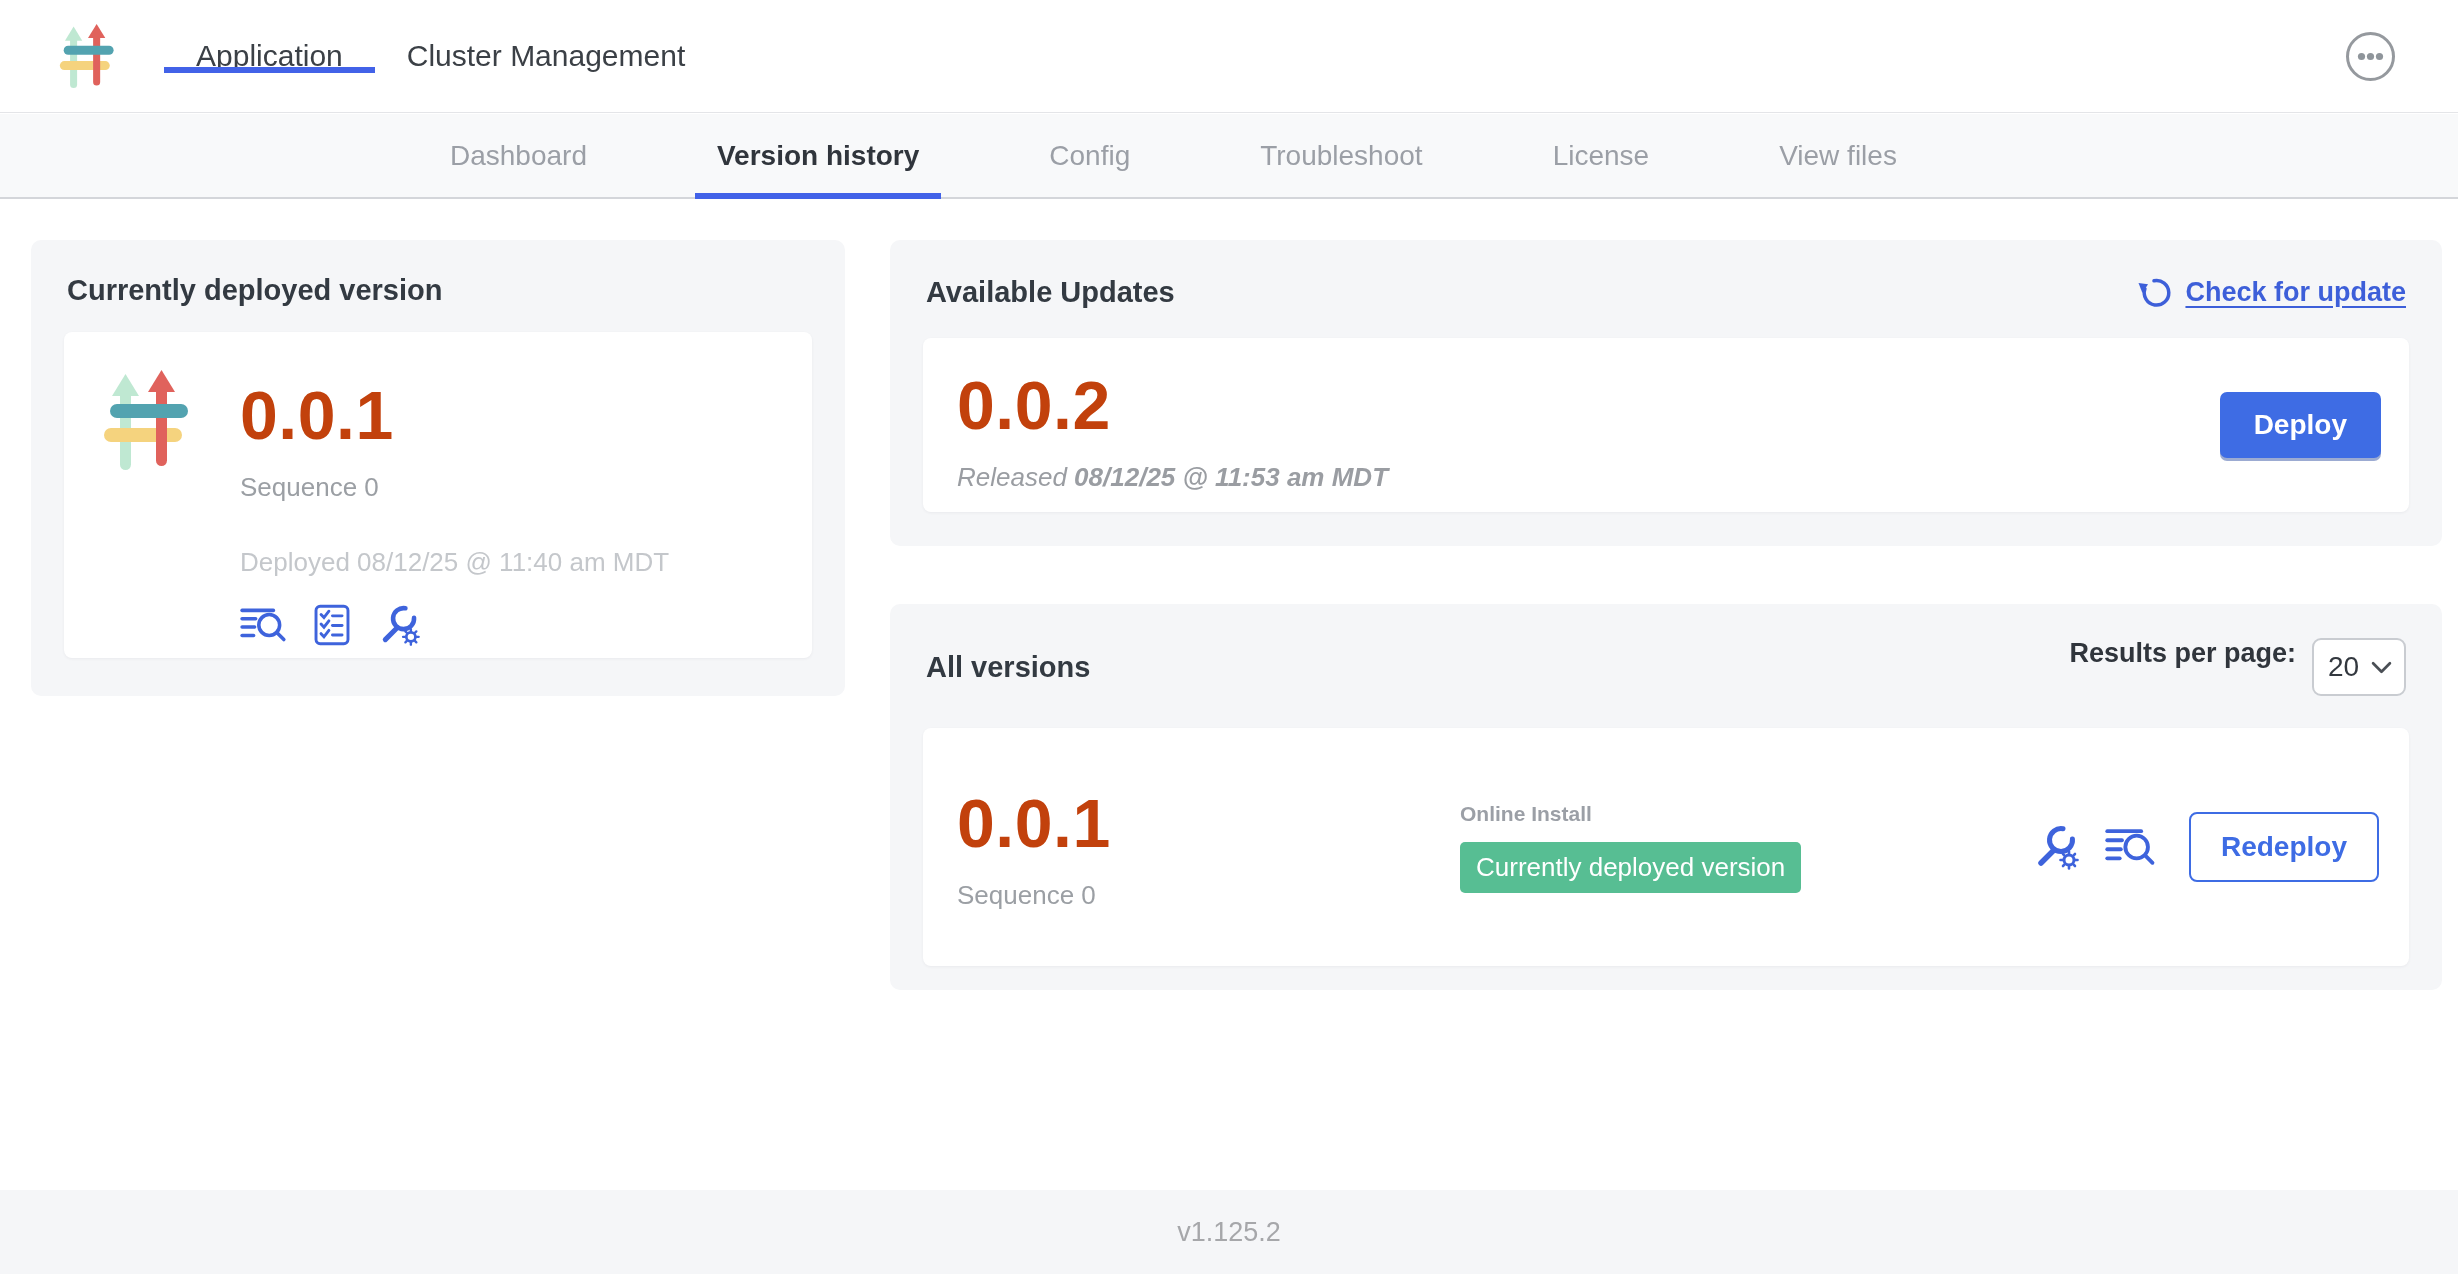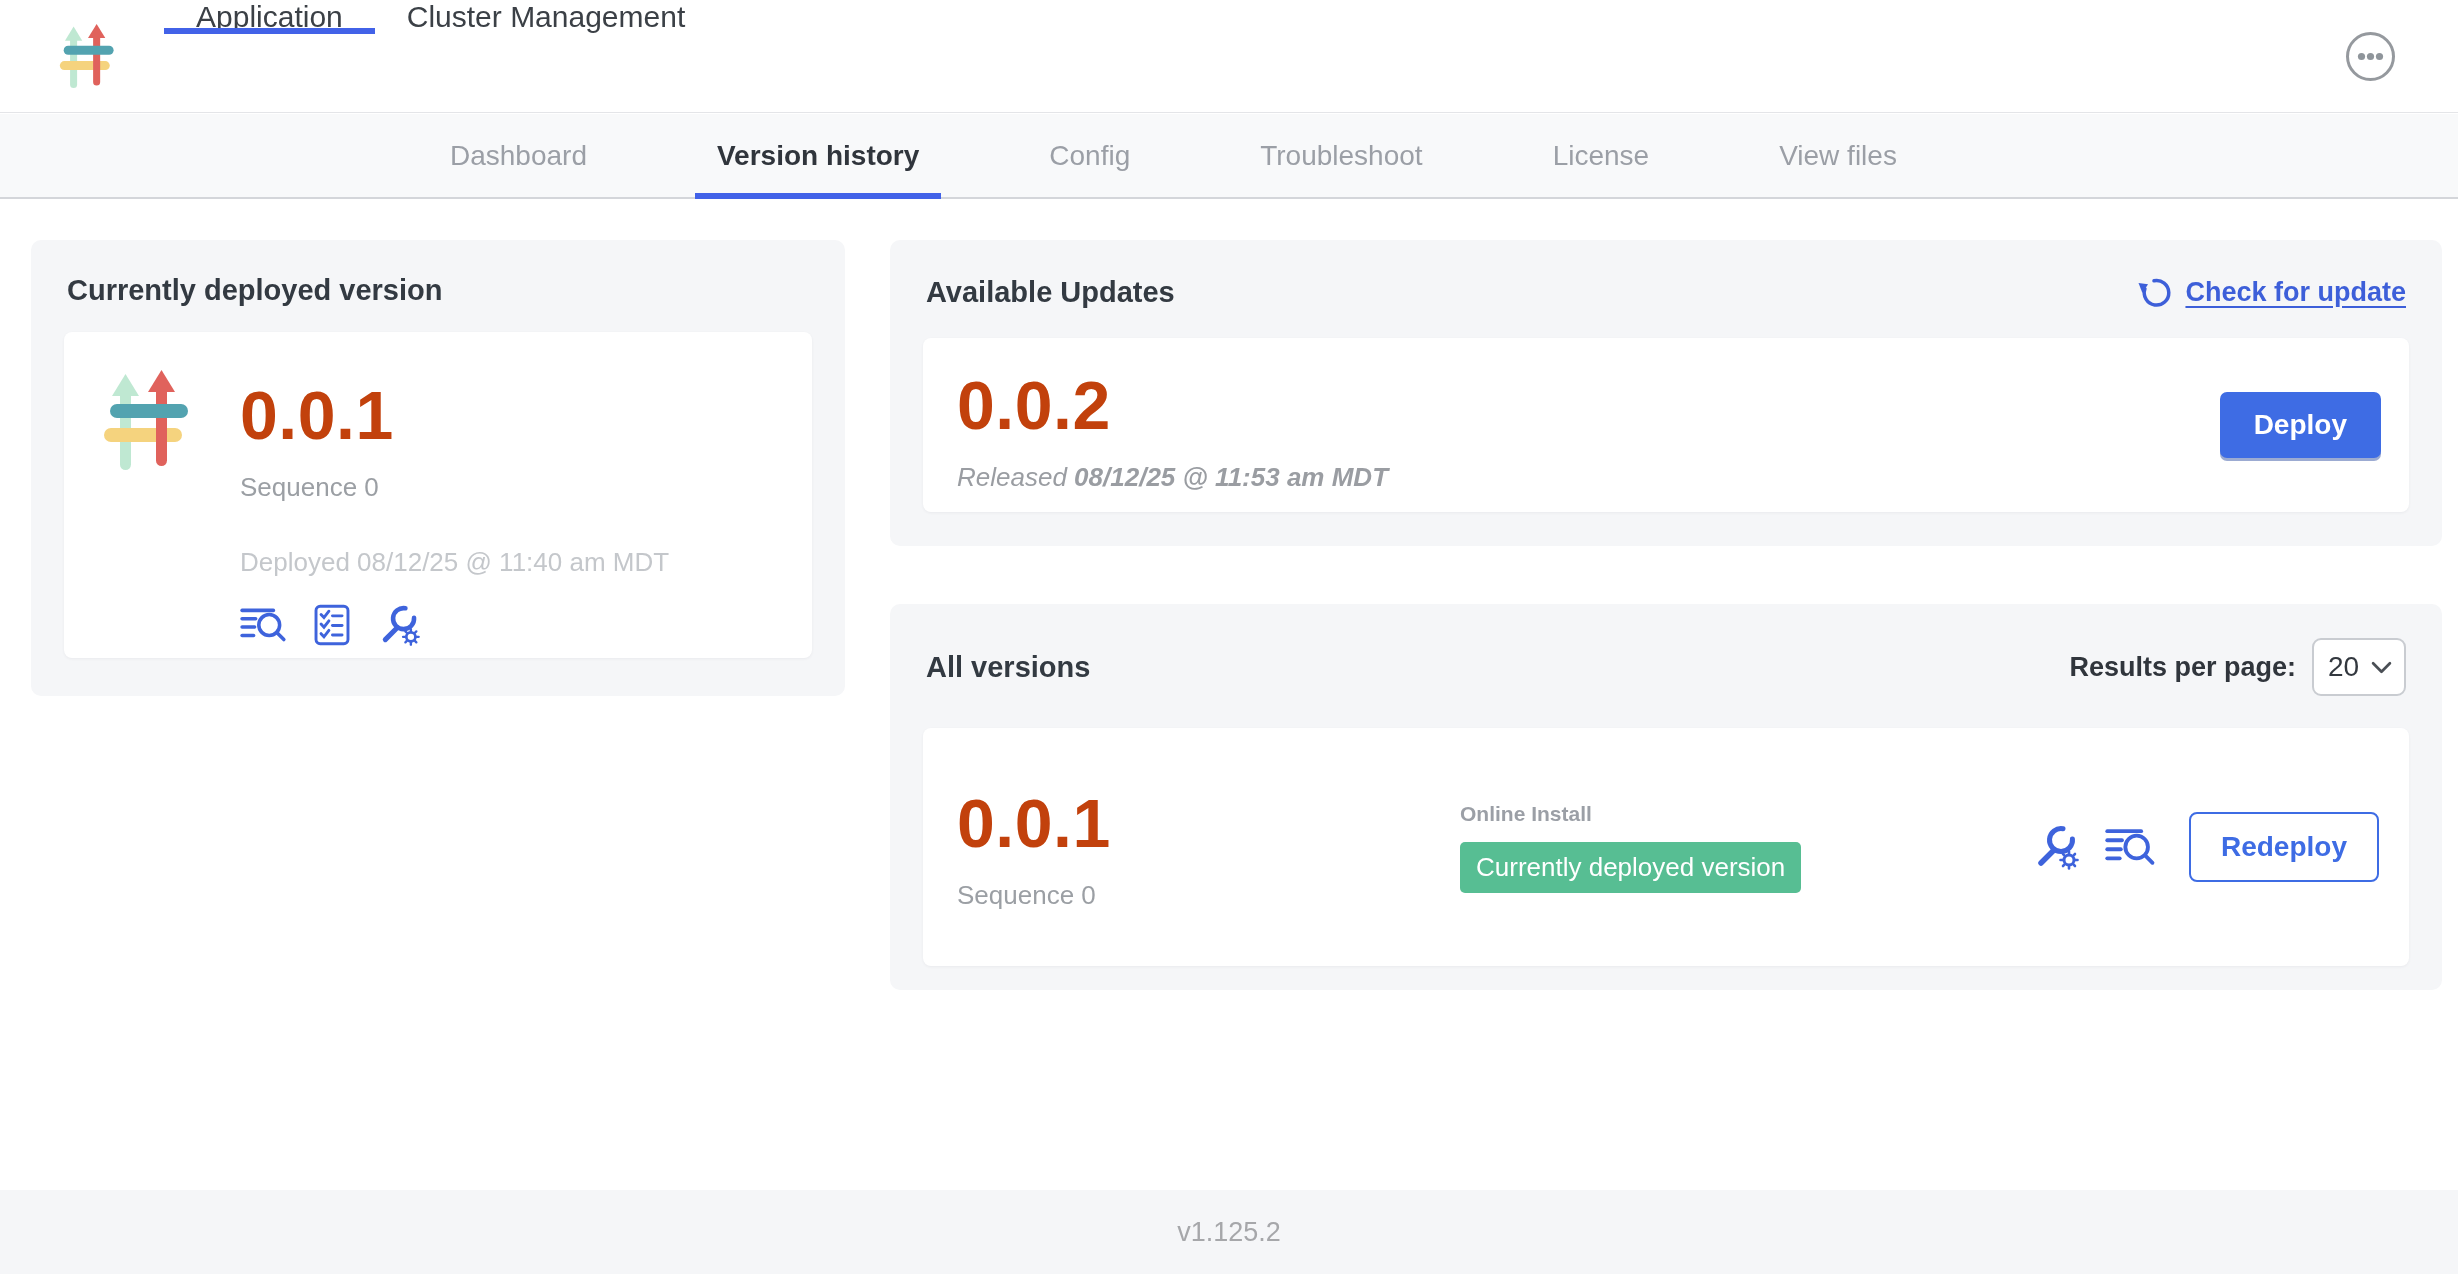--- a/index.html
+++ b/index.html
@@ -18,21 +18,21 @@
   body{
     font-family:"Liberation Sans", sans-serif;
     background:#ffffff;
     position:relative;
     color:var(--dark);
   }
   
   .header{
     position:absolute;top:0;left:0;width:2458px;height:113px;
     background:#fff;border-bottom:1px solid #E4E5E8;
-    display:flex;align-items:flex-start;
+    display:flex;align-items:center;
   }
   .header-logo{align-self:center;margin-left:56px;width:64px;height:74px;flex:none;}
   .header-tabs{display:flex;margin-left:44px;}
   .header-tab{
     position:relative;display:flex;align-items:center;
     padding:0 32px;font-size:30px;color:#3B4046;cursor:pointer;
   }
   .header-tab.active::after{
     content:"";position:absolute;left:0;right:0;bottom:0;height:6px;
     background:var(--underline-blue);
@@ -88,21 +88,21 @@
   .released-row{margin-top:18px;font-size:26px;color:#9A9DA2;font-style:italic;}
   .released-row b{font-weight:700;}
   .deploy-btn{
     position:absolute;right:28px;top:50%;transform:translateY(-50%);
     background:var(--btn-blue);color:#fff;font-size:28px;font-weight:700;
     font-family:inherit;border:0;border-radius:7px;padding:17px 34px;cursor:pointer;
     box-shadow:0 3px 0 rgba(36,68,156,0.45);
   }
   
   .versions-section{left:890px;top:604px;width:1552px;height:386px;}
-  .per-page{display:flex;align-items:center;gap:16px;}
+  .per-page{display:flex;gap:16px;}
   .per-page-label{font-size:27px;font-weight:600;color:#30353C;}
   .select-box{
     width:94px;height:58px;background:#fff;border:2px solid #C9CCD1;border-radius:9px;
     display:flex;align-items:center;justify-content:space-between;
     padding:0 12px 0 14px;cursor:pointer;
   }
   .select-box .sel-value{font-size:28px;color:#33383F;}
   .select-box svg{width:21px;height:13px;flex:none;}
   .version-row{
     left:33px;top:124px;width:1486px;height:238px;

